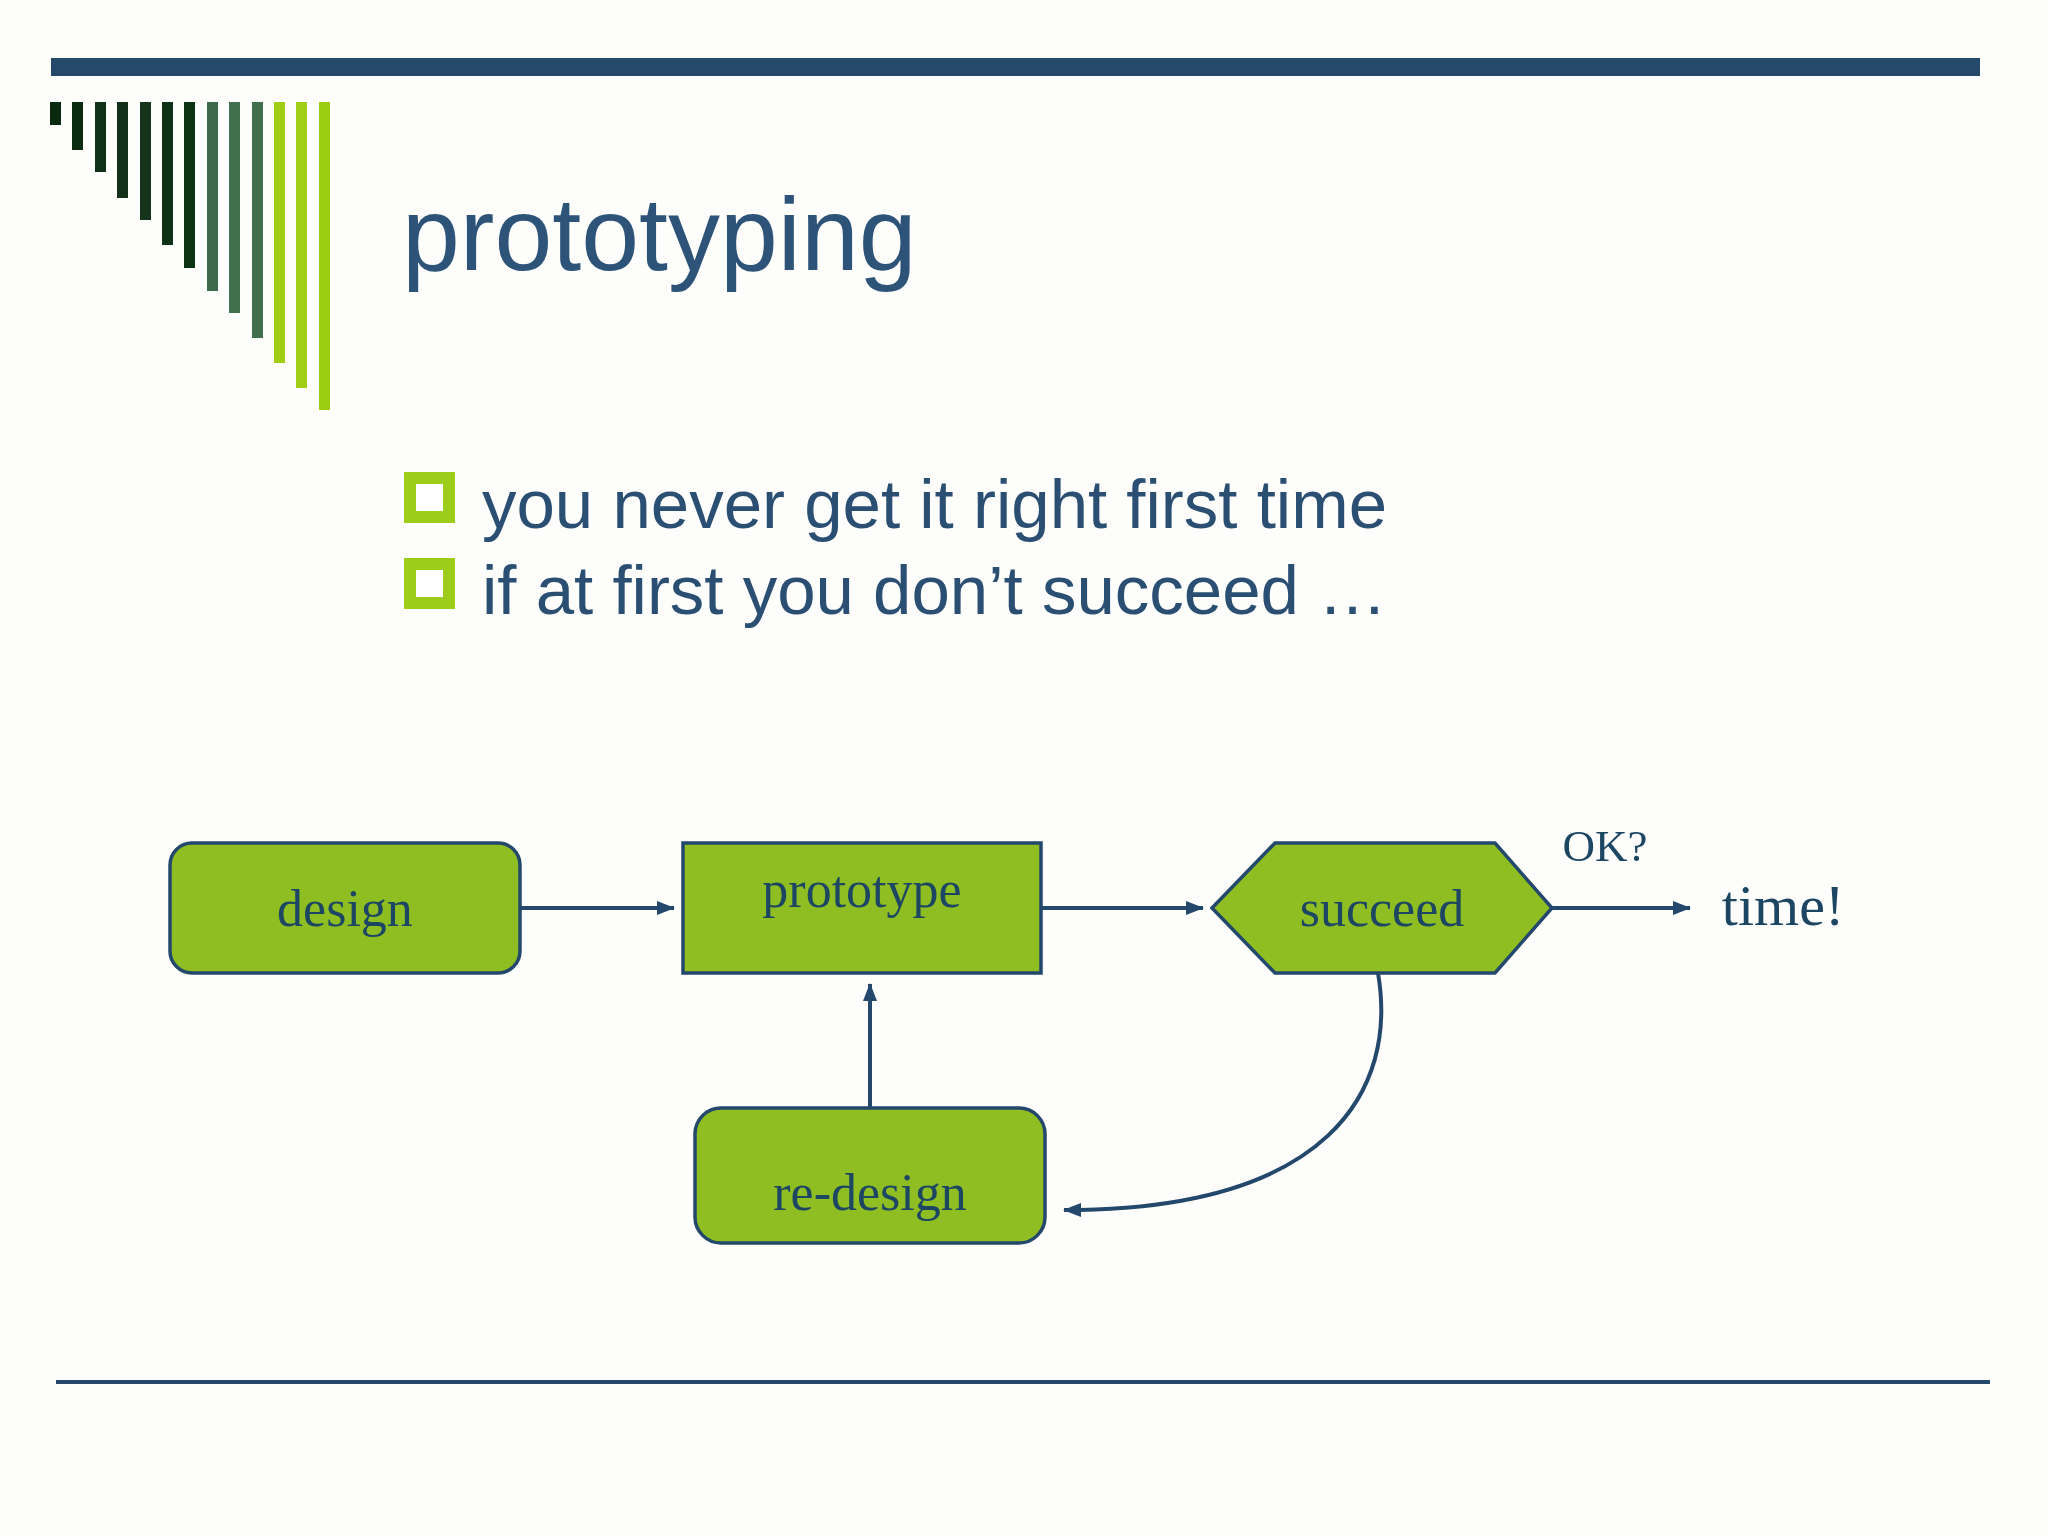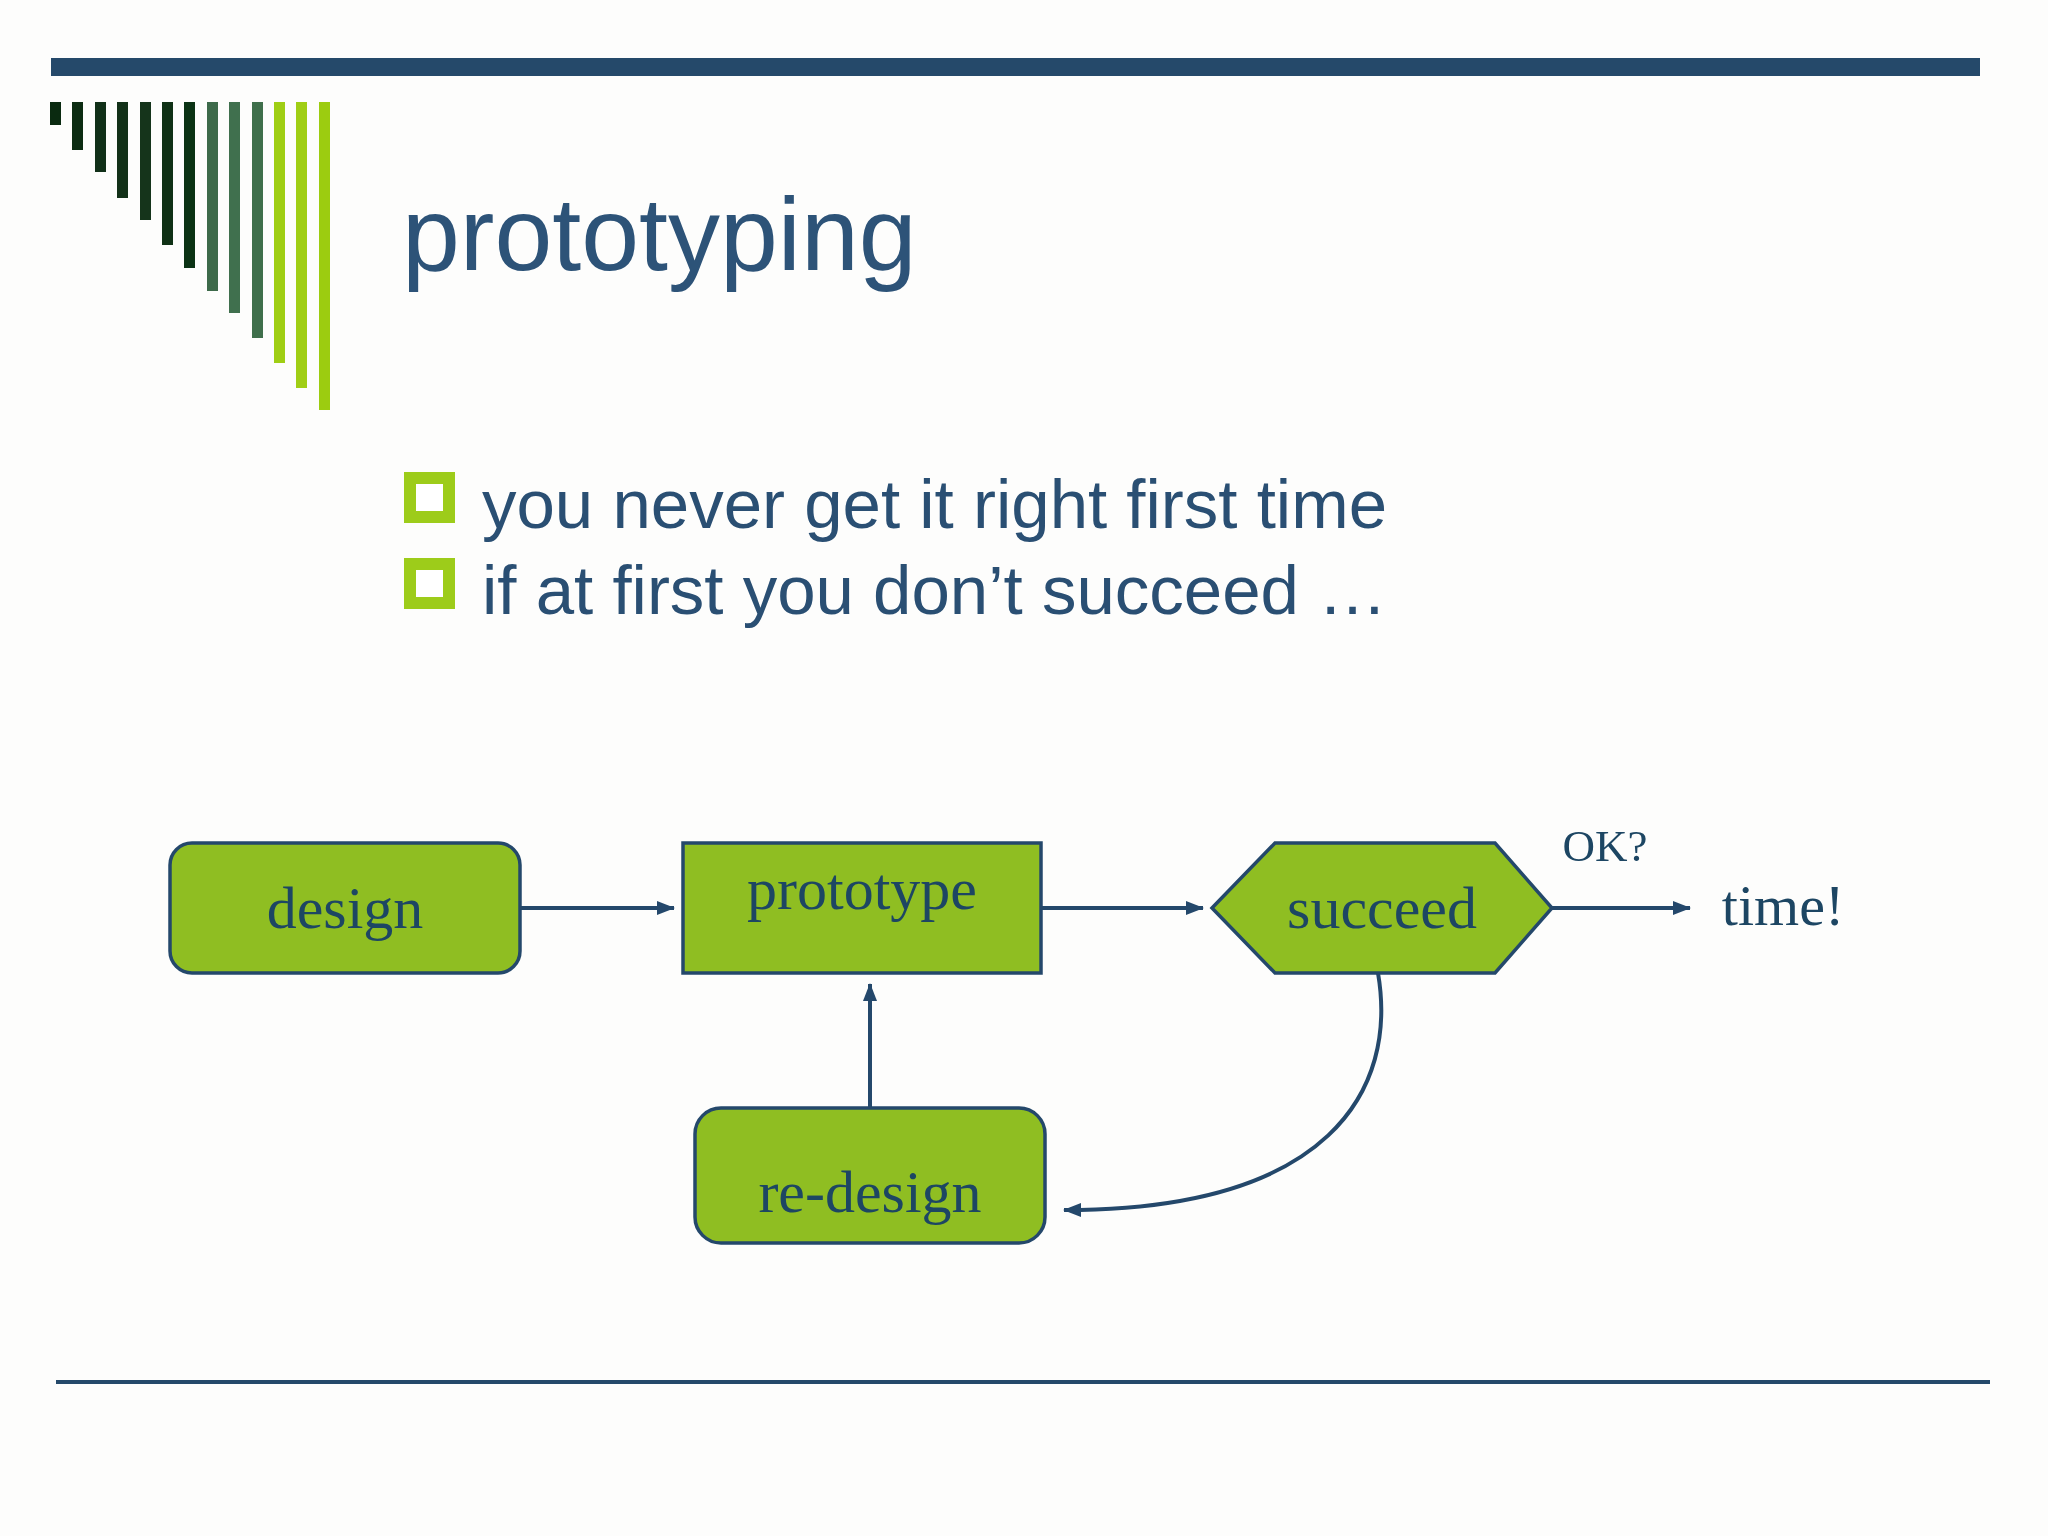--- a/index.html
+++ b/index.html
@@ -36,21 +36,21 @@
   .bullet-text{
     font-size:69px;line-height:1;
     color:var(--body-text,#2a4f73);
   }
   .flow-svg{position:absolute;left:0;top:0;width:2048px;height:1536px;}
   .flow-svg .node{fill:var(--node-fill,#8fbe22);stroke:var(--node-border,#24486b);stroke-width:3.5;}
   .flow-svg .edge{fill:none;stroke:var(--node-border,#24486b);stroke-width:4;}
   .node-label{
     position:absolute;display:flex;align-items:center;justify-content:center;
     font-family:"Liberation Serif", serif;
-    font-size:60px;color:var(--diagram-text,#1d4663);
+    font-size:52px;color:var(--diagram-text,#1d4663);
     white-space:nowrap;
   }
   .edge-label{
     position:absolute;text-align:center;
     font-family:"Liberation Serif", serif;
     color:var(--diagram-text,#1d4663);white-space:nowrap;
   }
   .edge-label-ok{left:1535px;top:820px;width:140px;font-size:45px;}
   .edge-label-done{left:1708px;top:872px;width:150px;font-size:58px;}
   .bottom-rule{

